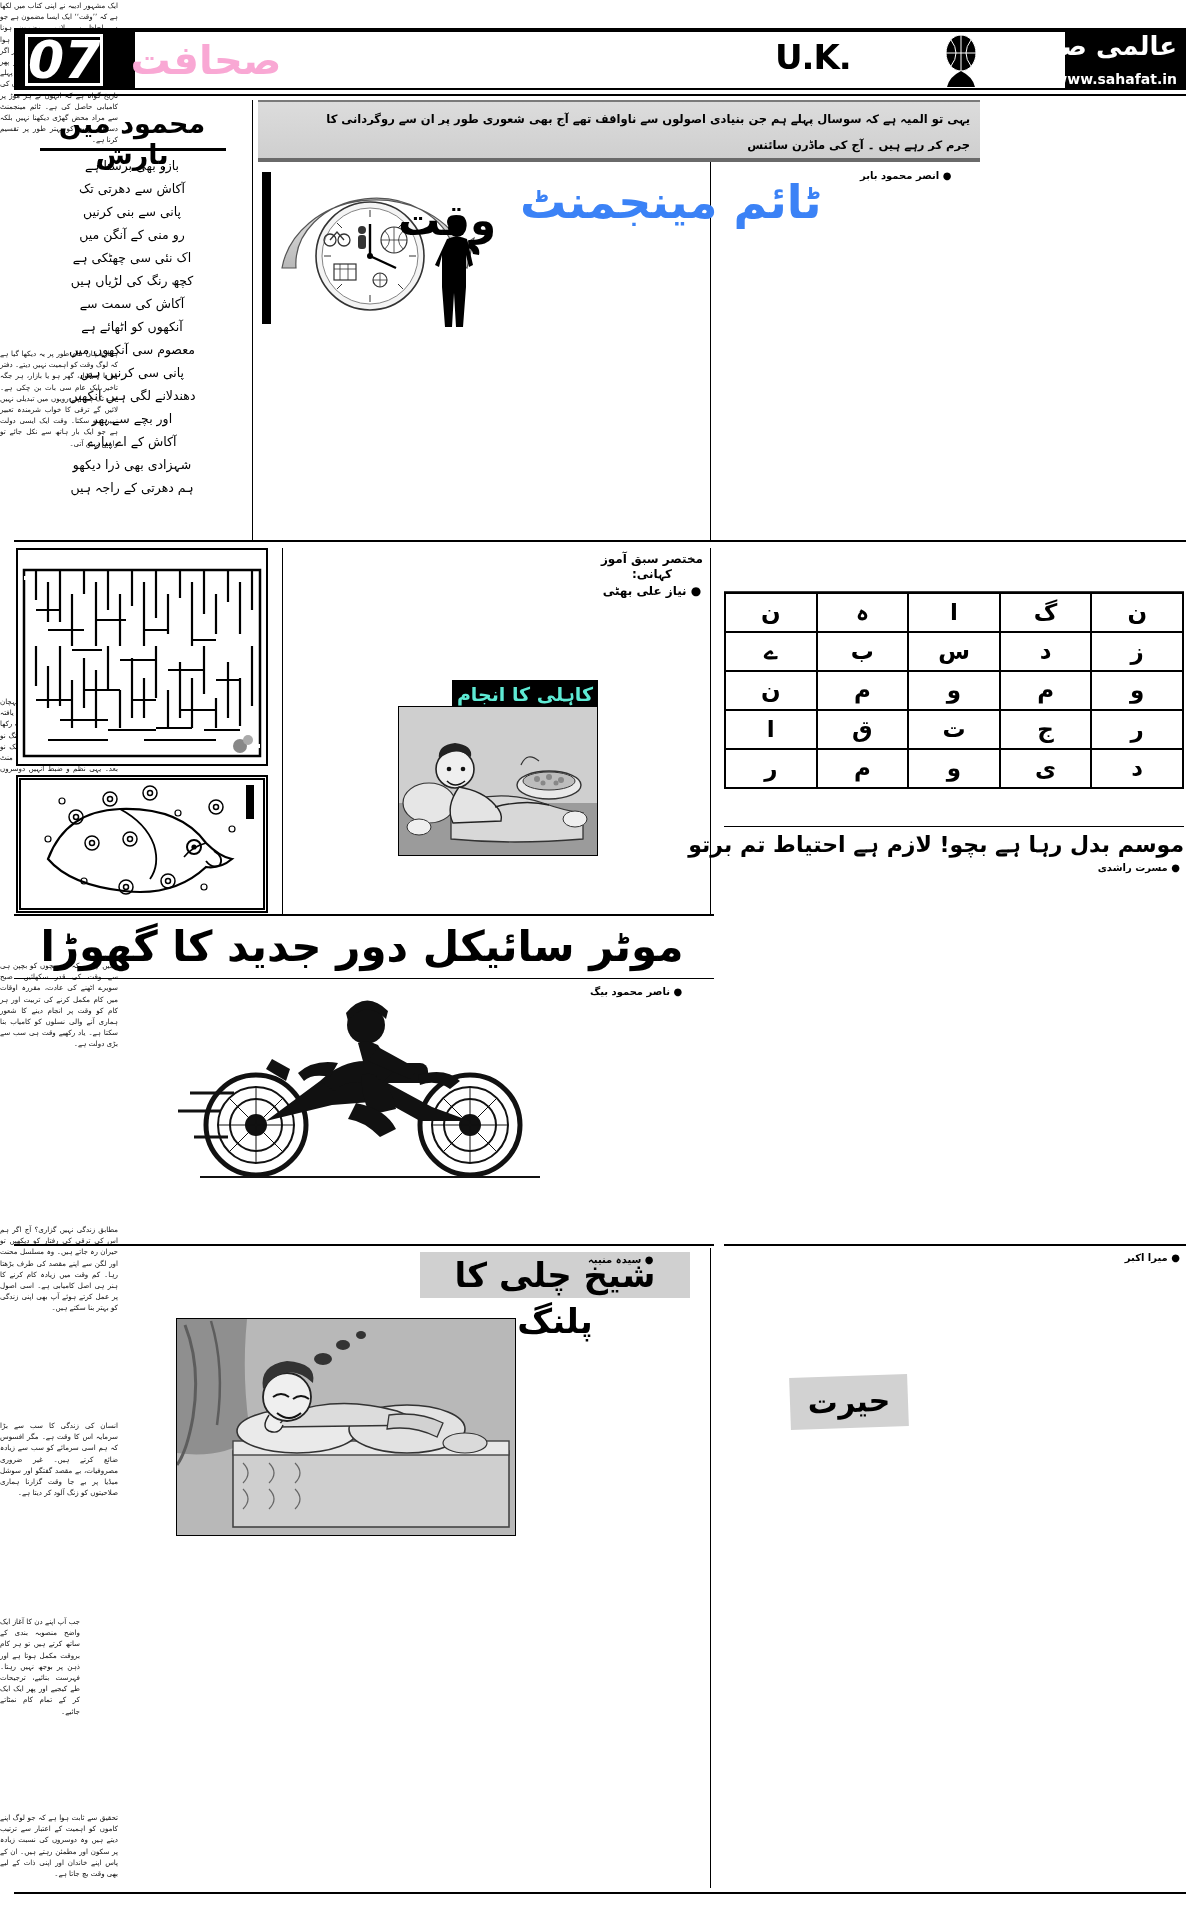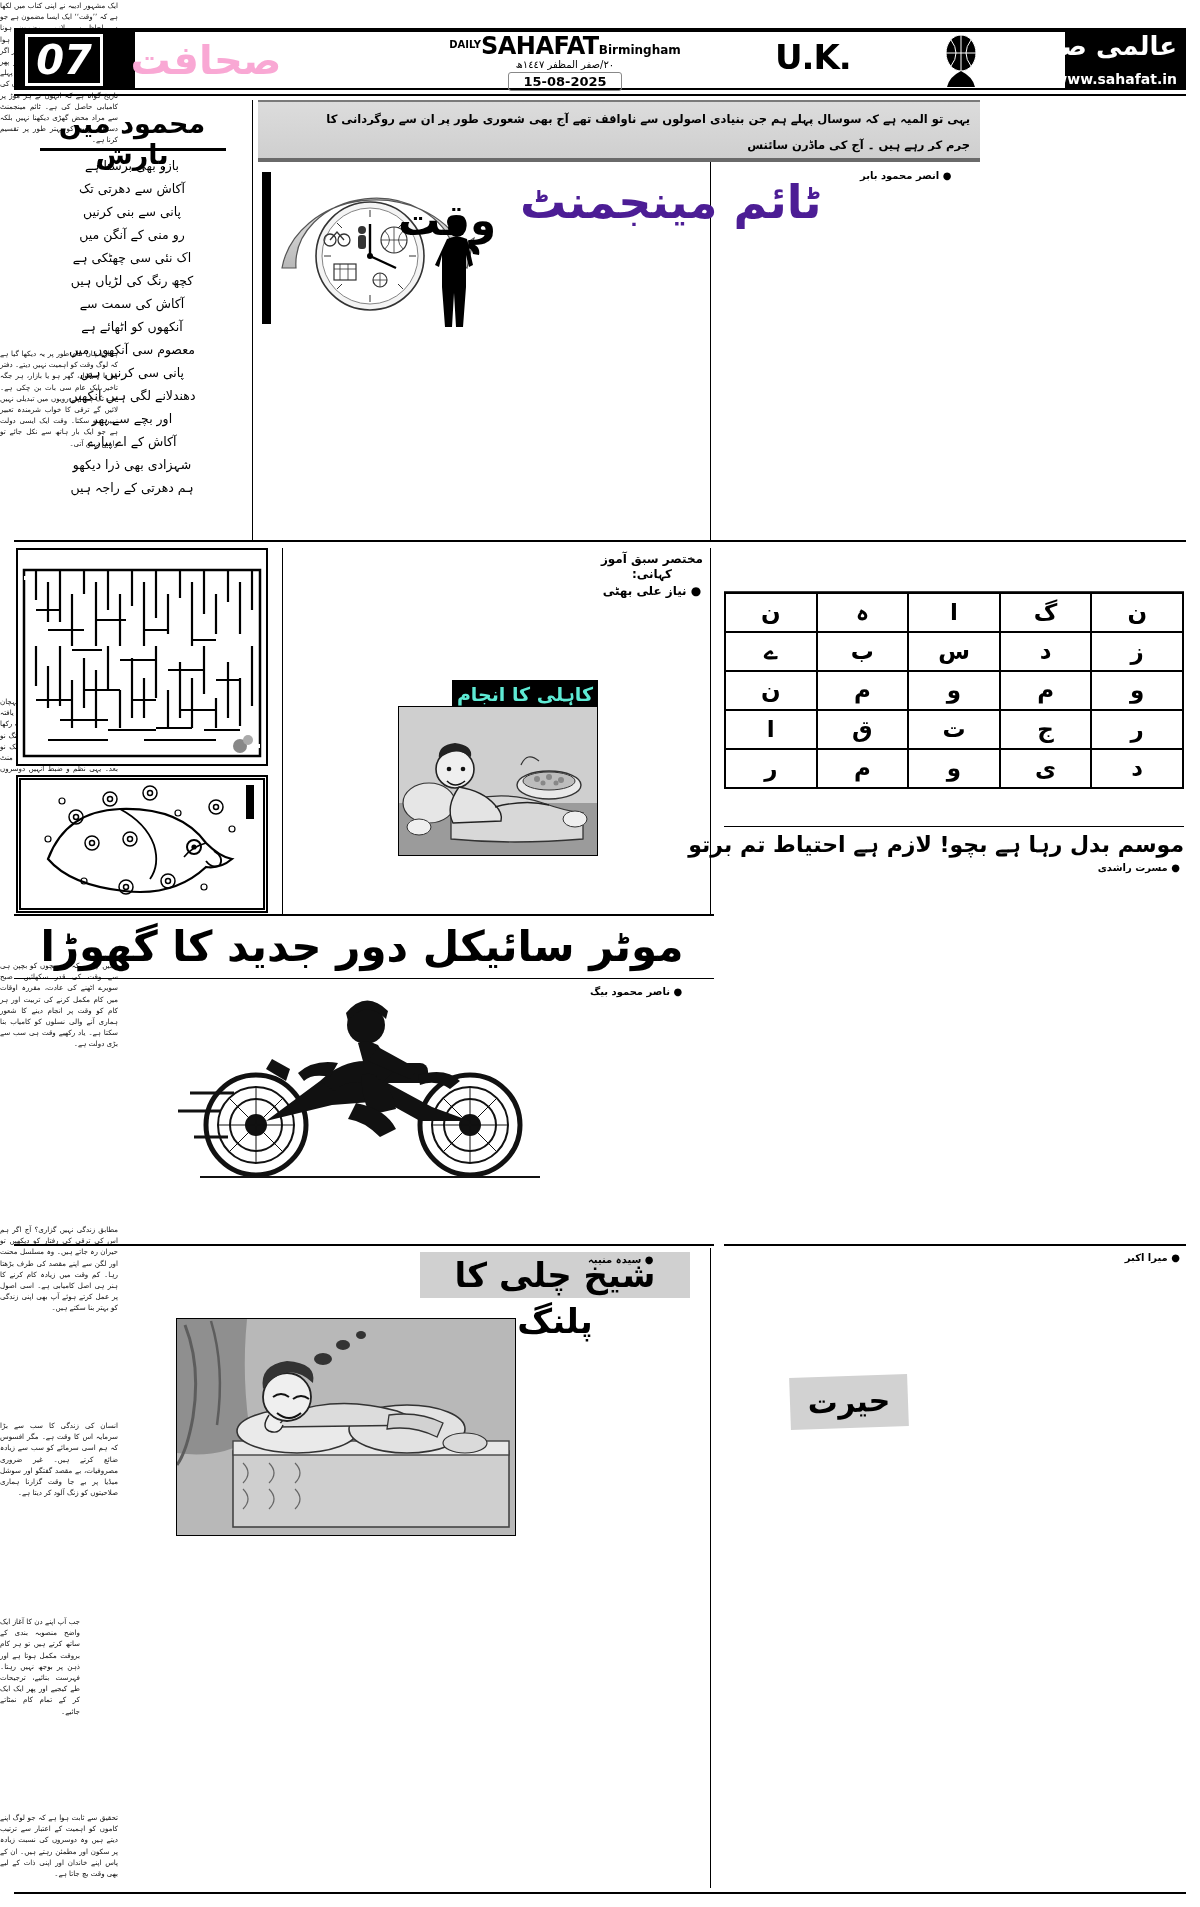--- a/index.html
+++ b/index.html
@@ -32,21 +32,21 @@
   }
   .mh-pageno {
     position: absolute;
     left: 10px; top: 5px;
     width: 78px; height: 52px;
     background: #000;
     border: 3px solid #fff;
     color: #fff;
     font-family: "DejaVu Sans", sans-serif;
     font-weight: bold;
-    font-size: 40px;
+    font-size: 52px;
     line-height: 46px;
     text-align: center;
     font-style: italic;
   }
   .mh-urdu-logo {
     position: absolute;
     left: 96px; top: 4px;
     width: 190px; height: 54px;
     color: #f9a8d4;
     font-size: 40px;
@@ -169,21 +169,21 @@
 
   
   .tm-title {
     position: absolute;
     left: 520px; top: 175px;
     width: 360px; height: 70px;
     direction: rtl;
     text-align: left;
     font-size: 46px;
     font-weight: bold;
-    color: #4c1d95;
+    color: #3b82f6;
     font-family: "DejaVu Sans", sans-serif;
     letter-spacing: -1px;
     white-space: nowrap;
   }
   .waqt-word {
     position: absolute;
     left: 398px; top: 196px;
     font-size: 42px;
     font-weight: bold;
     direction: rtl;
@@ -429,27 +429,20 @@
 
 <div id="page">
 
   <div class="masthead">
     <div class="mh-white"></div>
 
     <div class="mh-pageno">07</div>
 
     <div class="mh-urdu-logo">صحافت</div>
 
-    <div class="mh-center">
-      <div class="mh-daily-line">
-        <span class="mh-daily-small">DAILY</span><span class="mh-sahafat">SAHAFAT</span><span class="mh-birm">Birmingham</span>
-      </div>
-      <div class="mh-hijri">٢٠/صفر المظفر ١٤٤٧ھ</div>
-      <div class="mh-datebox">15-08-2025</div>
-    </div>
 
     <div class="mh-uk">U.K.</div>
 
     <svg class="mh-globe" viewBox="0 0 52 54">
       <ellipse cx="26" cy="20" rx="15" ry="18" fill="#000"></ellipse>
       <ellipse cx="26" cy="20" rx="15" ry="18" fill="none" stroke="#fff" stroke-width="1"></ellipse>
       <path d="M11 20 h30 M26 2 v36 M16 7 q10 13 0 26 M36 7 q-10 13 0 26" stroke="#fff" fill="none" stroke-width="1"></path>
       <path d="M26 38 q-12 6 -14 16 h28 q-2 -10 -14 -16z" fill="#000"></path>
     </svg>
 

